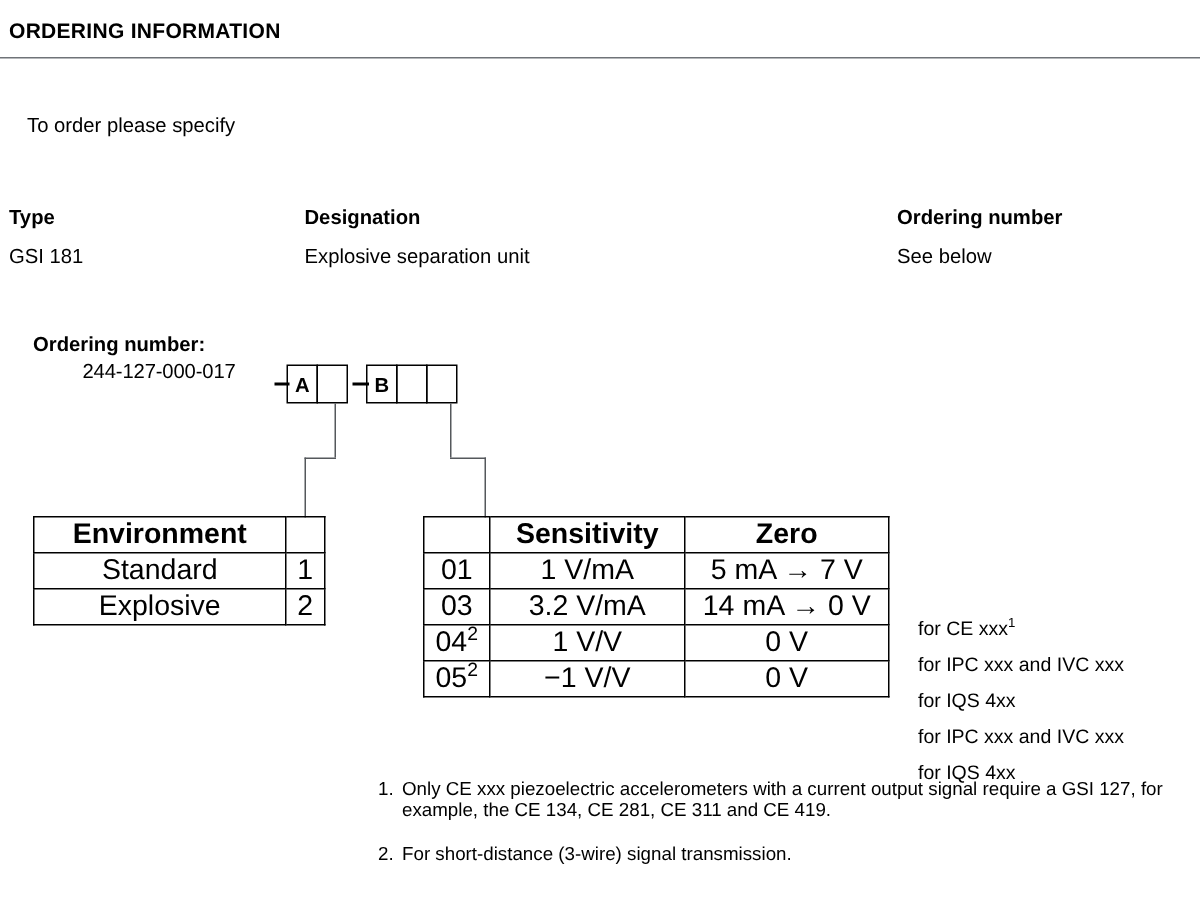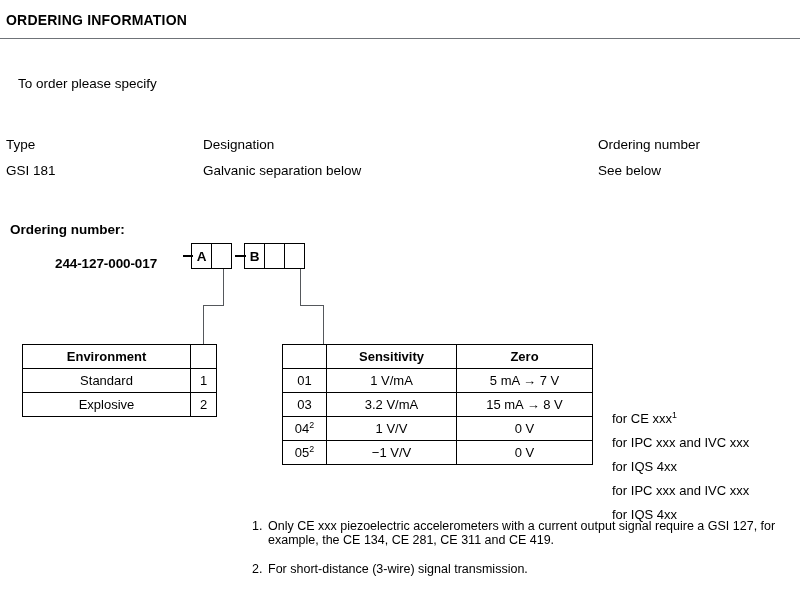--- a/index.html
+++ b/index.html
@@ -39,46 +39,46 @@
     left: 6px;
     top: 76px;
     font-size: 13.5px;
     margin-left: 12px;
   }
 
   
   .col-head {
     position: absolute;
     font-size: 13.5px;
-    font-weight: normal;
+    font-weight: bold;
   }
   .col-val {
     position: absolute;
     font-size: 13.5px;
   }
   .c1 { left: 6px; }
   .c2 { left: 203px; }
   .c3 { left: 598px; }
   .row-head { top: 137px; }
   .row-val  { top: 163px; }
 
   
   .ord-label {
     position: absolute;
-    left: 10px;
+    left: 22px;
     top: 222px;
     font-size: 13.5px;
     font-weight: bold;
   }
   .ord-code {
     position: absolute;
     left: 55px;
-    top: 256px;
-    font-size: 13.5px;
-    font-weight: bold;
+    top: 240px;
+    font-size: 13.5px;
+    font-weight: normal;
     letter-spacing: -0.1px;
   }
 
   
   .code-group {
     position: absolute;
     top: 243px;
     display: flex;
   }
   .code-cell {
@@ -110,21 +110,21 @@
     position: absolute;
     background: #55585c;
   }
   .ln-v { width: 1px; }
   .ln-h { height: 1px; }
 
   
   .tbl {
     position: absolute;
     border-collapse: collapse;
-    font-size: 13px;
+    font-size: 19px;
     padding-left: 12px;
   }
   .tbl td, .tbl th {
     border: 1px solid #000;
     height: 24px;
     box-sizing: border-box;
     font-weight: normal;
     padding: 0 4px;
   }
   .tbl th {
@@ -182,21 +182,21 @@
 <body>
 
 <div class="page-title">ORDERING INFORMATION</div>
 <div class="title-rule"></div>
 <div class="intro-text">To order please specify</div>
 
 <div class="col-head c1 row-head">Type</div>
 <div class="col-val  c1 row-val">GSI 181</div>
 
 <div class="col-head c2 row-head">Designation</div>
-<div class="col-val  c2 row-val">Galvanic separation below</div>
+<div class="col-val  c2 row-val">Explosive separation unit</div>
 
 <div class="col-head c3 row-head">Ordering number</div>
 <div class="col-val  c3 row-val">See below</div>
 
 <div class="ord-label">Ordering number:</div>
 <div class="ord-code">244-127-000-017</div>
 
 <div class="dash" id="dash-1"></div>
 <div class="dash" id="dash-2"></div>
 
@@ -244,21 +244,21 @@
     <th class="c-zero">Zero</th>
   </tr>
   <tr>
     <td class="c-code"><span>01</span></td>
     <td class="c-sens">1 V/mA</td>
     <td class="c-zero">5 mA → 7 V</td>
   </tr>
   <tr>
     <td class="c-code"><span>03</span></td>
     <td class="c-sens">3.2 V/mA</td>
-    <td class="c-zero">15 mA → 8 V</td>
+    <td class="c-zero">14 mA → 0 V</td>
   </tr>
   <tr>
     <td class="c-code"><span>04</span><sup>2</sup></td>
     <td class="c-sens">1 V/V</td>
     <td class="c-zero">0 V</td>
   </tr>
   <tr>
     <td class="c-code"><span>05</span><sup>2</sup></td>
     <td class="c-sens">−1 V/V</td>
     <td class="c-zero">0 V</td>

